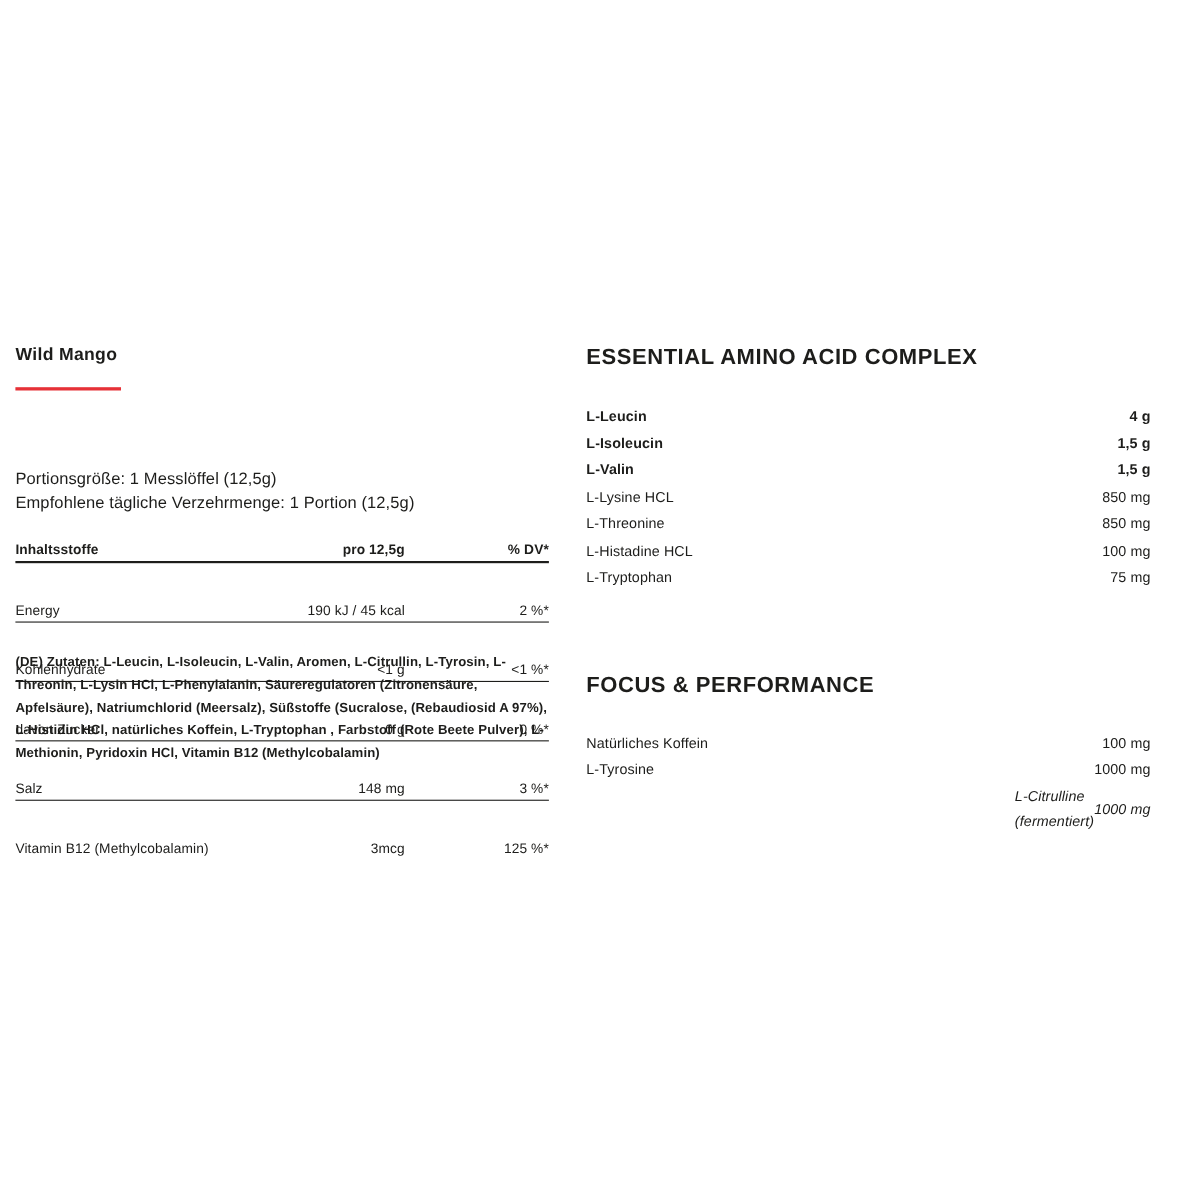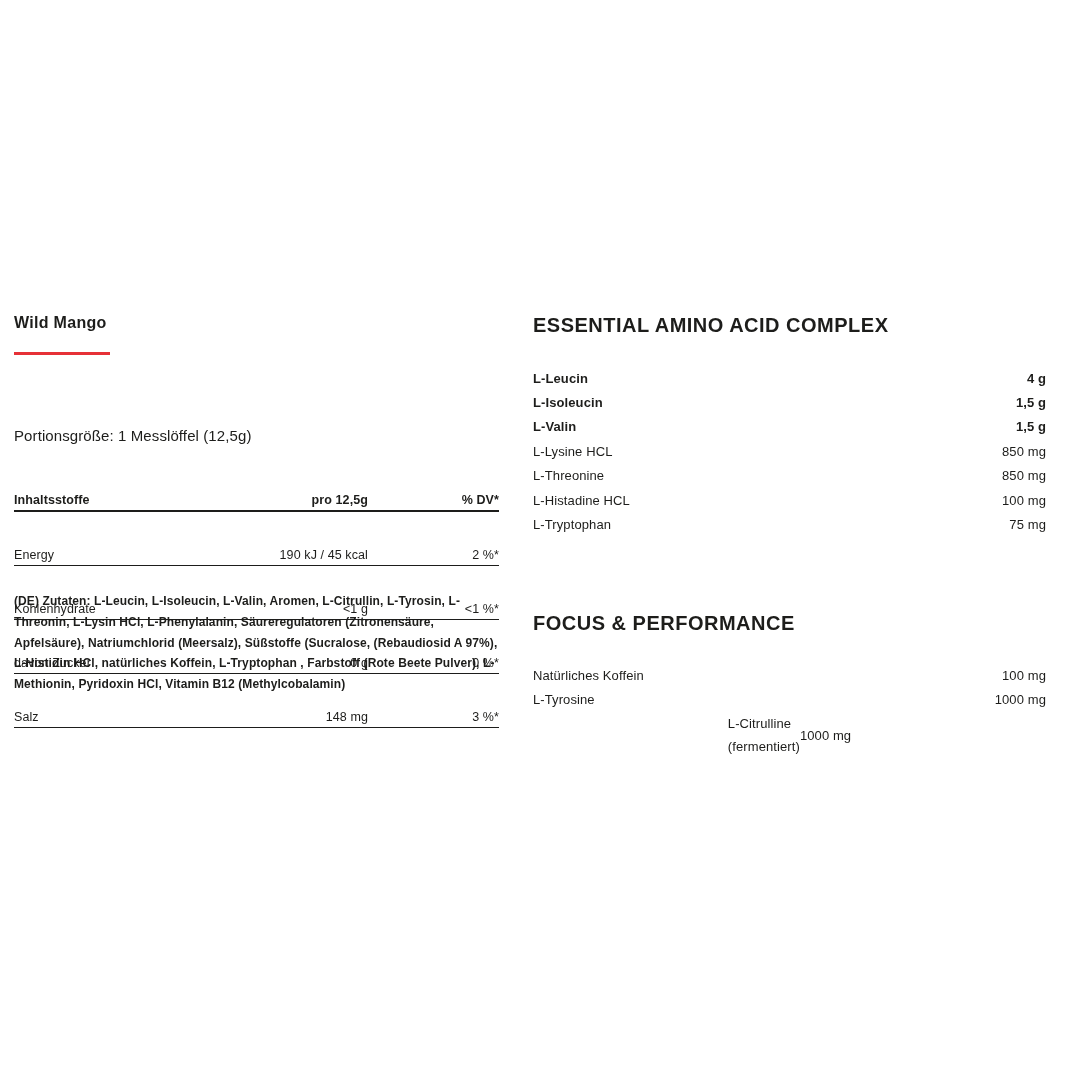--- a/index.html
+++ b/index.html
@@ -55,32 +55,33 @@
   }
   .eaa-rows   { top:366px; }
   .focus-rows { top:663px; }
   .vrow {
     display:flex; justify-content:space-between; align-items:center;
     height:24.4px;
   }
   .focus-rows .vrow { height:24.6px; }
   .vrow.bold { font-weight:bold; }
   .vrow-multi {
-    display:flex; justify-content:center; align-items:center;
+    display:flex; justify-content:flex-end; align-items:center;font-style:italic;
   }
   .vrow-multi .lbl div { line-height:23.2px; }
 </style>
 </head>
 <body>
 
 <div class="flavor">Wild Mango</div>
 <div class="divider"></div>
 
 <div class="servings">
   <div>Portionsgröße: 1 Messlöffel (12,5g)</div>
+  <div>Empfohlene tägliche Verzehrmenge: 1 Portion (12,5g)</div>
 </div>
 
 <div class="ntable">
   <div class="trow thead">
     <div class="c1">Inhaltsstoffe</div>
     <div class="c2">pro 12,5g</div>
     <div class="c3">% DV*</div>
   </div>
   <div class="trow">
     <div class="c1">Energy</div>
@@ -94,20 +95,25 @@
   </div>
   <div class="trow">
     <div class="c1">davon Zucker</div>
     <div class="c2">0 g</div>
     <div class="c3">0 %*</div>
   </div>
   <div class="trow">
     <div class="c1">Salz</div>
     <div class="c2">148 mg</div>
     <div class="c3">3 %*</div>
+  </div>
+  <div class="trow last">
+    <div class="c1">Vitamin B12 (Methylcobalamin)</div>
+    <div class="c2">3mcg</div>
+    <div class="c3">125 %*</div>
   </div>
 </div>
 
 <p class="ingredients">(DE) Zutaten: L-Leucin, L-Isoleucin, L-Valin, Aromen, L-Citrullin, L-Tyrosin, L-Threonin, L-Lysin HCl, L-Phenylalanin, Säureregulatoren (Zitronensäure, Apfelsäure), Natriumchlorid (Meersalz), Süßstoffe (Sucralose, (Rebaudiosid A 97%), L-Histidin HCl, natürliches Koffein, L-Tryptophan , Farbstoff (Rote Beete Pulver), L-Methionin, Pyridoxin HCl, Vitamin B12 (Methylcobalamin)</p>
 
 <h2 class="sec-title eaa-title">ESSENTIAL AMINO ACID COMPLEX</h2>
 
 <div class="vrows eaa-rows">
   <div class="vrow bold">
     <span>L-Leucin</span>

